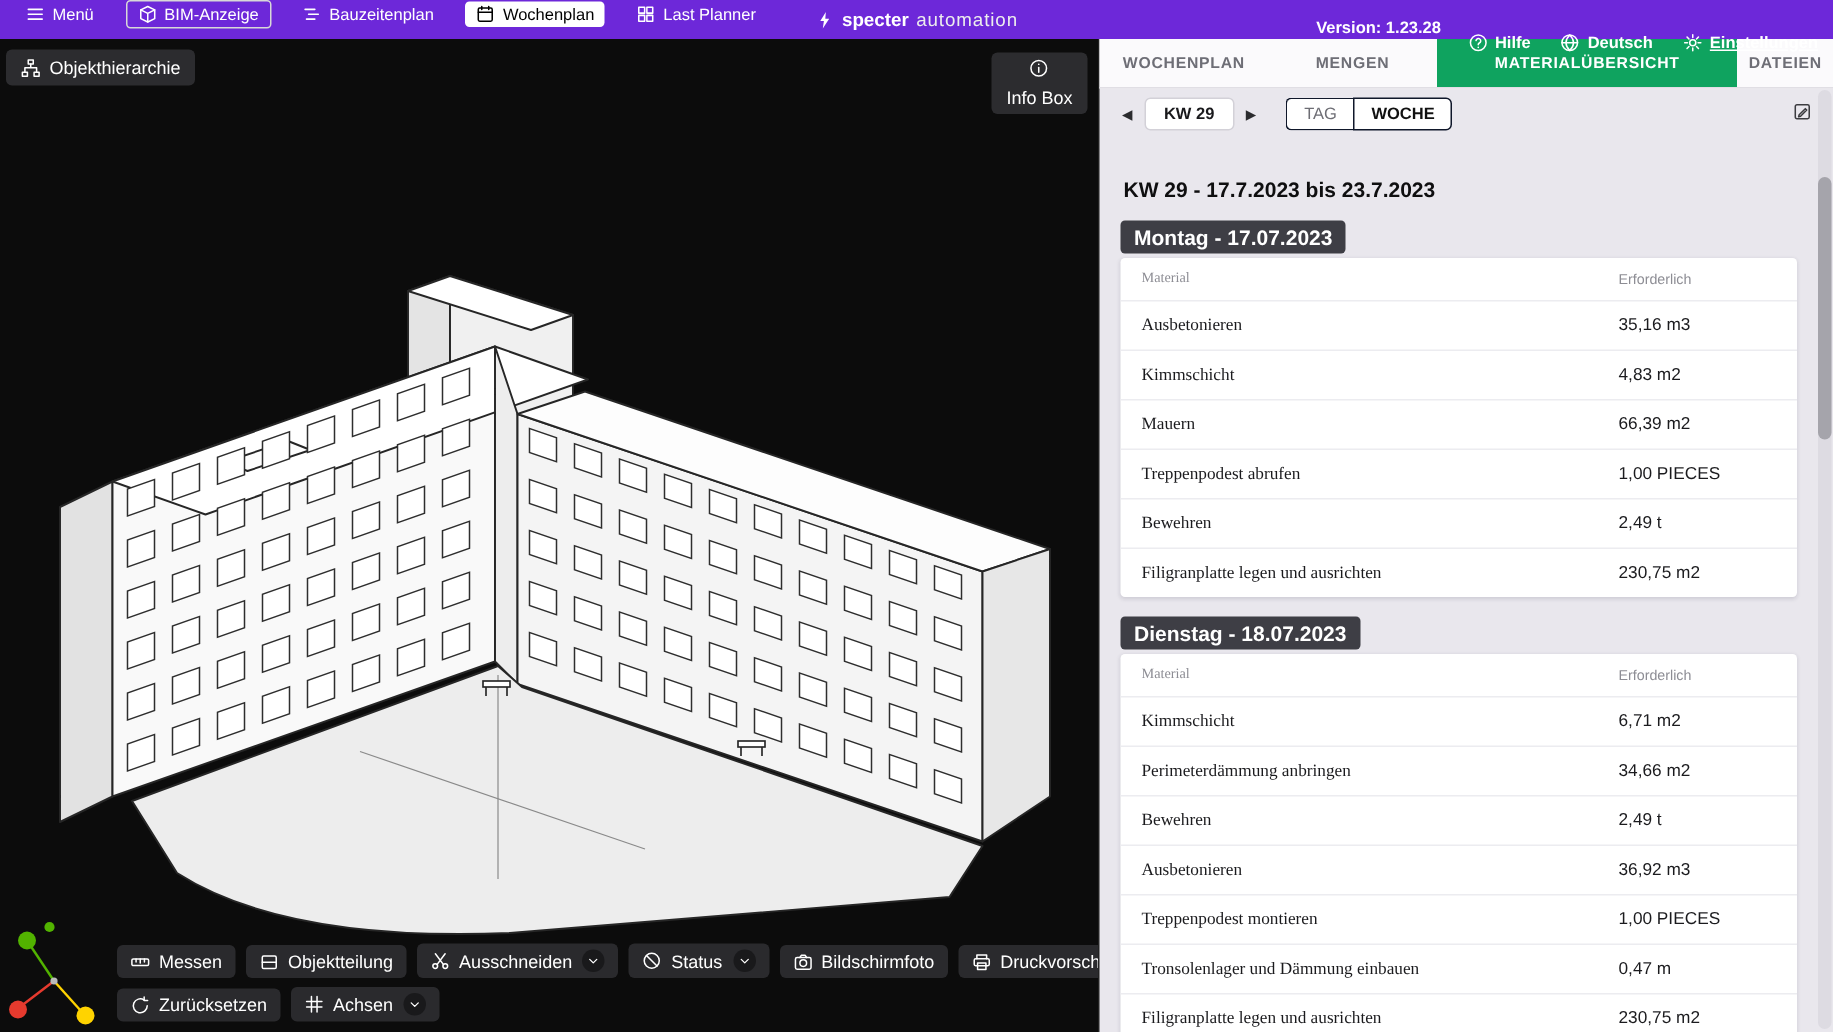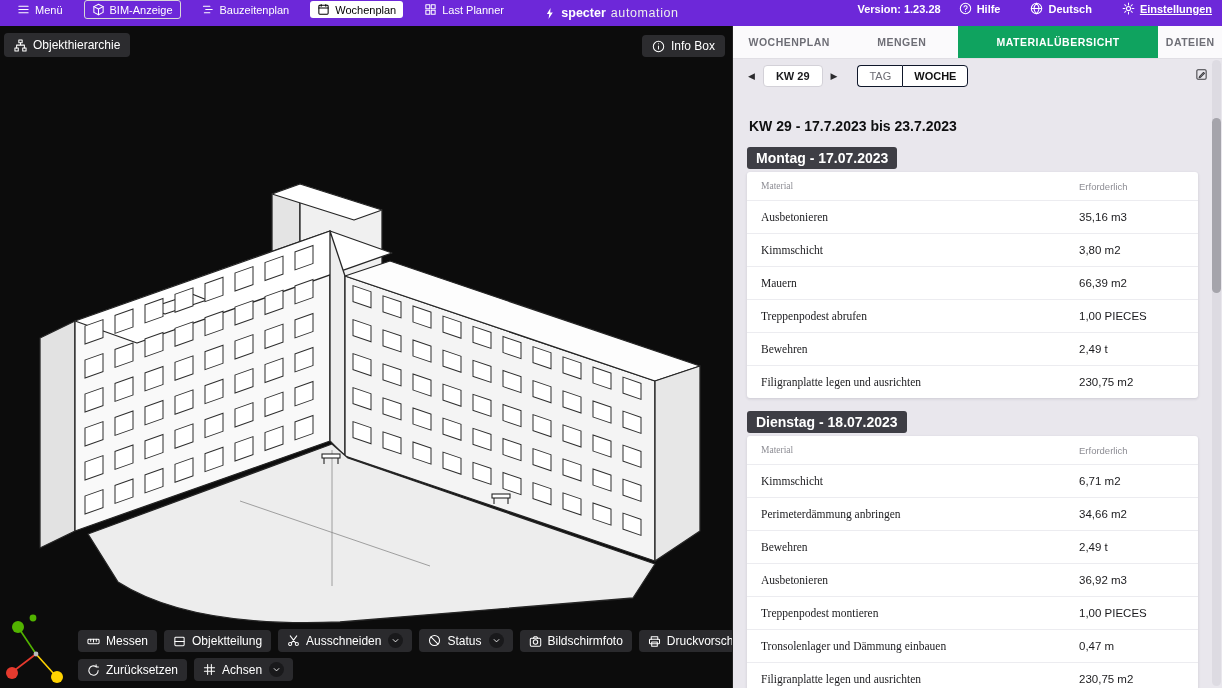--- a/index.html
+++ b/index.html
@@ -21,21 +21,21 @@
   .icn{display:inline-flex;align-items:center;justify-content:center;line-height:0;}
   .icn svg{display:block;}
 
   
   .main{flex:1;display:flex;height:662px;}
 
   
   .viewer{position:relative;width:732px;height:662px;background:#0c0c0c;overflow:hidden;flex:0 0 732px;}
   .building{position:absolute;inset:0;}
   .oh-btn{position:absolute;top:7px;left:4px;display:flex;align-items:center;gap:6px;background:rgba(48,48,51,.92);color:#fff;border:none;border-radius:4px;padding:5px 10px;font-size:12px;font-family:inherit;cursor:pointer;}
-  .infobox{position:absolute;top:9px;right:7px;display:flex;align-items:center;gap:6px;background:rgba(48,48,51,.92);color:#fff;border-radius:4px;padding:4px 10px;font-size:12px;}
+  .infobox{position:absolute;top:9px;right:7px;display:flex;align-items:center;gap:6px;background:rgba(48,48,51,.92);color:#fff;border-radius:4px;padding:4px 10px;font-size:12px;flex-direction:column;}
   .vtoolbar{position:absolute;left:78px;bottom:7px;display:flex;flex-direction:column;gap:6px;align-items:flex-start;}
   .vt-row{display:flex;gap:7px;align-items:flex-end;}
   .vt-btn{display:flex;align-items:center;gap:6px;background:rgba(45,45,48,.93);color:#fff;border:none;border-radius:4px;padding:4px 9px;font-size:12px;font-family:inherit;cursor:pointer;white-space:nowrap;}
   .dd{width:15px;height:15px;border-radius:50%;background:#19191b;display:inline-flex;align-items:center;justify-content:center;margin-left:1px;cursor:pointer;}
   .gizmo{position:absolute;left:2px;bottom:2px;}
 
   
   .panel{width:490px;height:662px;background:#e9e7ed;display:flex;flex-direction:column;position:relative;border-left:1px solid #222;}
   .ptabs{flex:0 0 33px;height:33px;background:#fbfafc;display:flex;border-bottom:1px solid #e0dee4;}
   .ptab{display:flex;align-items:center;justify-content:center;font-size:10.5px;letter-spacing:.5px;font-weight:700;color:#6e6e76;background:none;border:none;cursor:pointer;font-family:inherit;white-space:nowrap;}
@@ -122,21 +122,21 @@
       <span class="icn">
           <svg width="13" height="13" viewBox="0 0 14 14" fill="none" stroke="currentColor" stroke-width="1.1" stroke-linecap="round" stroke-linejoin="round">
             <path d="M7.8 1 3.8 7.6h2.6L5.6 13l4.6-7.1H7.4Z" fill="currentColor" stroke="none"></path>
           </svg>
         </span>
       <span class="b">specter</span>
       <span class="l">automation</span>
     </div>
     <div class="tb-right">
       <span class="version">Version: 1.23.28</span>
-      <span style="display:flex;gap:30px;align-items:center;">
+      <span style="display:flex;gap:20px;align-items:center;margin-top:20px;">
           <button class="tb-btn" style="padding: 2px 0px;">
             <span class="icn">
               <svg width="13" height="13" viewBox="0 0 14 14" fill="none" stroke="currentColor" stroke-width="1.1" stroke-linecap="round" stroke-linejoin="round">
                 <circle cx="7" cy="7" r="5.6"></circle>
                 <path d="M5.4 5.4a1.7 1.7 0 1 1 2.4 1.8c-.5.3-.8.6-.8 1.2"></path>
                 <circle cx="7" cy="10.3" r=".6" fill="currentColor" stroke="none"></circle>
               </svg>
             </span>
             <span style="font-weight:700;">Hilfe</span>
           </button>
@@ -479,21 +479,21 @@
                 <div class="thead">
                   <span class="c1">Material</span>
                   <span class="c2">Erforderlich</span>
                 </div>
                 <div class="trow">
                   <span class="c1">Ausbetonieren</span>
                   <span class="c2">35,16 m3</span>
                 </div>
                 <div class="trow">
                   <span class="c1">Kimmschicht</span>
-                  <span class="c2">3,80 m2</span>
+                  <span class="c2">4,83 m2</span>
                 </div>
                 <div class="trow">
                   <span class="c1">Mauern</span>
                   <span class="c2">66,39 m2</span>
                 </div>
                 <div class="trow">
                   <span class="c1">Treppenpodest abrufen</span>
                   <span class="c2">1,00 PIECES</span>
                 </div>
                 <div class="trow">

